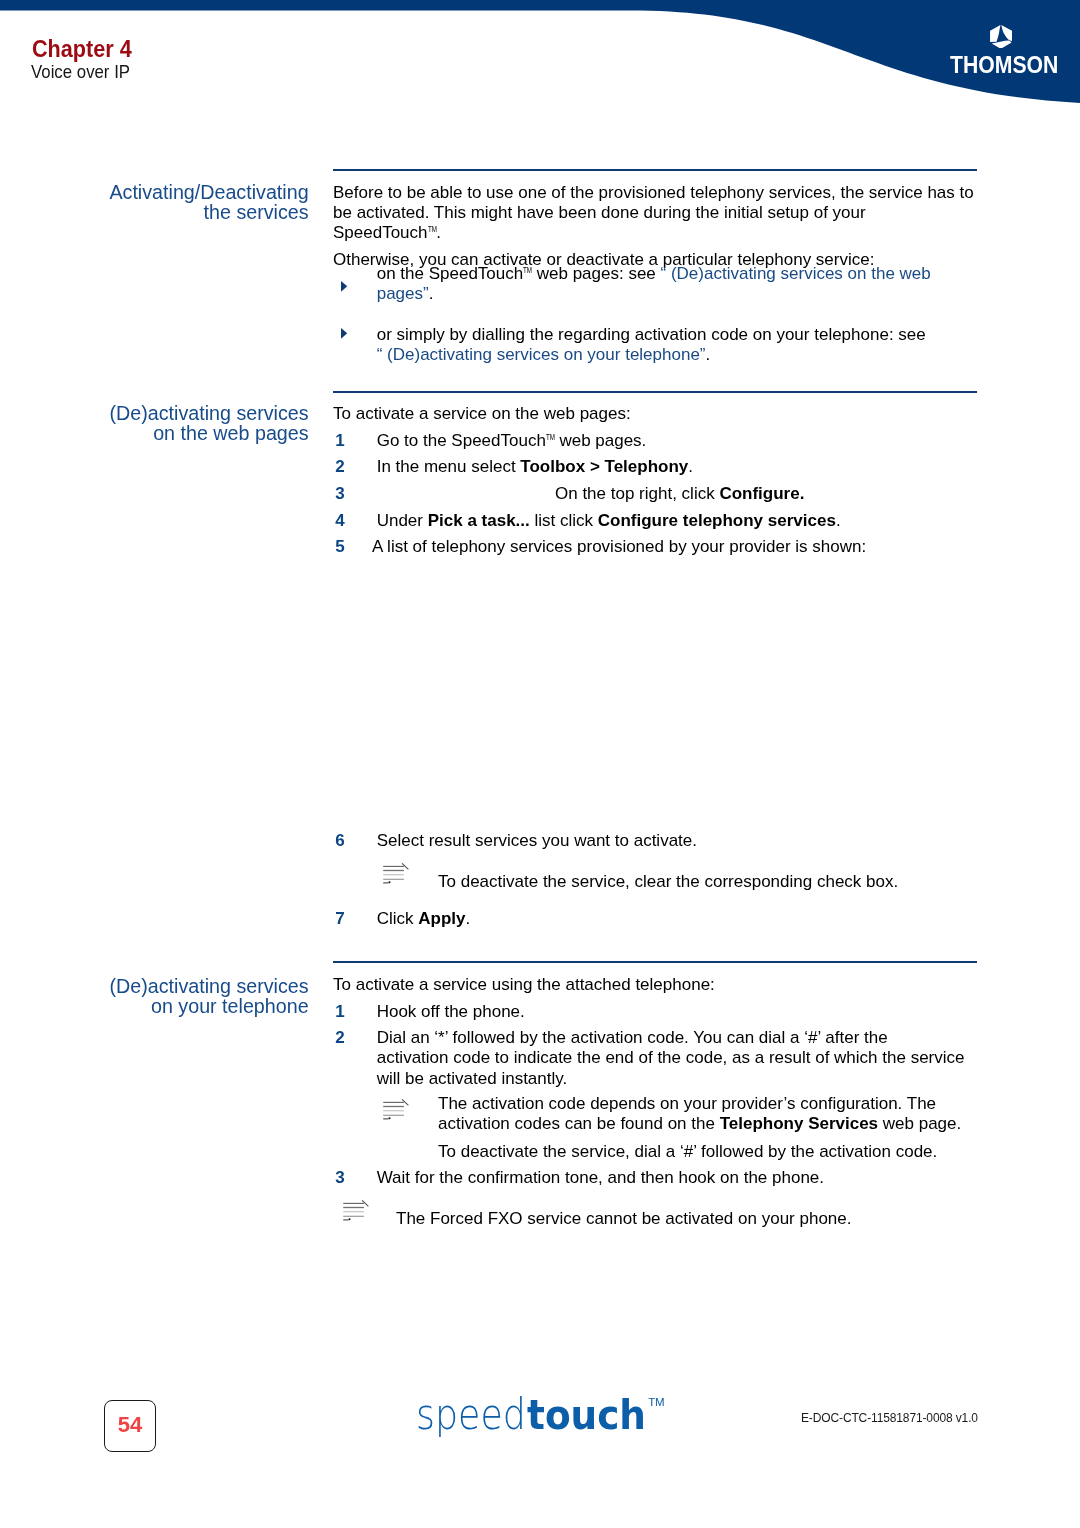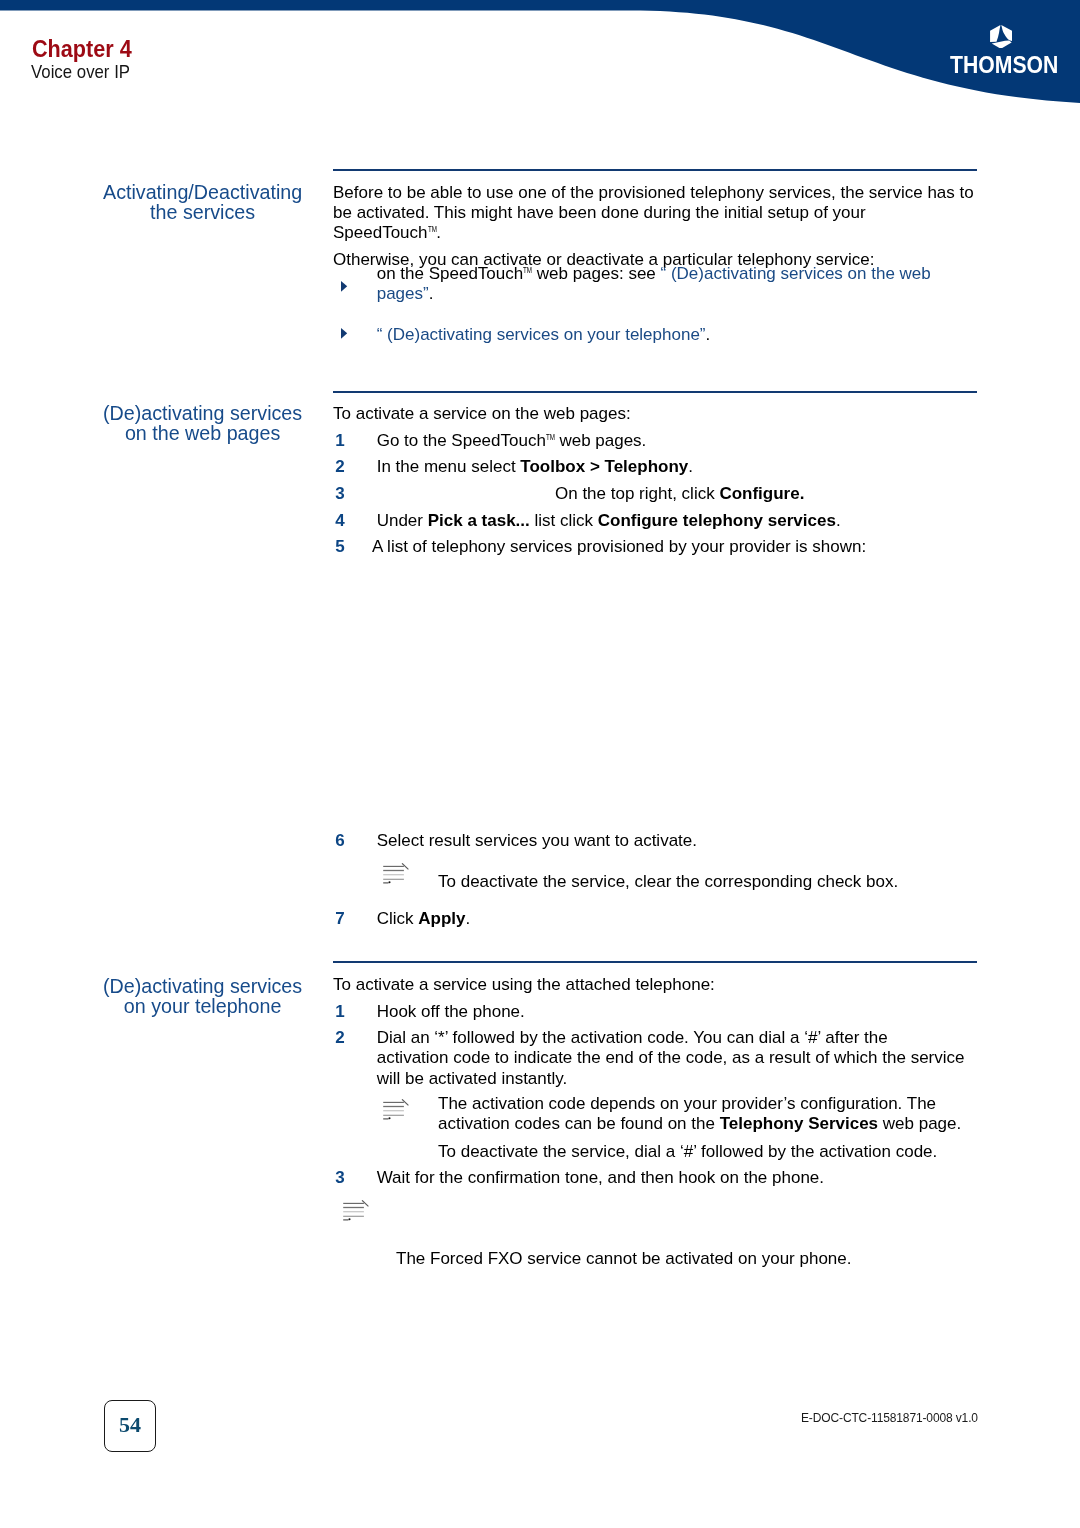--- a/index.html
+++ b/index.html
@@ -17,36 +17,36 @@
            transform:scaleX(.924);transform-origin:0 0;white-space:nowrap;}
 
   .thomson{position:absolute;left:950px;top:23.5px;width:110px;text-align:left;}
   .tmark{display:block;margin:1px 0 0 39.8px;}
   .thomson-word{font-size:24.6px;font-weight:bold;color:#fff;
                 display:block;margin-top:7.5px;line-height:17px;
                 transform:scaleX(.862);transform-origin:0 0;white-space:nowrap;}
 
   
   .rule{position:absolute;background:#123a72;height:2px;left:333px;width:644px;}
-  .sidehead{position:absolute;width:212px;left:96.6px;text-align:center;
+  .sidehead{position:absolute;width:212px;left:96.6px;text-align:right;
             color:#174b8a;font-size:19.7px;line-height:20.3px;white-space:pre-line;}
   .para{position:absolute;left:333px;width:660px;color:#000;
         font-size:17px;line-height:20.35px;white-space:pre-line;}
   .blue{color:#1a4a85;}
   .bold{font-weight:bold;}
 
   .tri{position:absolute;display:block;}
   .stepnum{position:absolute;color:#0c4584;font-weight:bold;font-size:17px;
            line-height:20.35px;}
 
   
   .pagenum{position:absolute;left:104px;top:1400px;width:50px;height:50px;
            border:1.4px solid #1a1a1a;border-radius:8px;}
   .pagenum span{position:absolute;left:0;top:0;width:100%;text-align:center;
-           font-size:22px;font-weight:bold;color:#0c4a6e;line-height:47px;font-family:Liberation Serif, serif;}
+           font-size:22px;font-weight:bold;color:#ef4444;line-height:47px;}
   .stlogo{position:absolute;left:416.3px;top:1378.4px;color:#0d5ea9;
           line-height:48px;white-space:nowrap;font-size:43px;
           font-family:"DejaVu Sans",sans-serif;}
   .stlogo .lt{font-weight:300;display:inline-block;
               transform:scaleX(.846);transform-origin:0 50%;width:110.9px;}
   .stlogo .bd{font-weight:bold;font-size:40px;display:inline-block;
               transform:scaleX(.935);transform-origin:0 50%;width:119px;}
   .stlogo .tm{font-size:11.5px;vertical-align:22.5px;font-weight:normal;letter-spacing:-0.2px;
               margin-left:2px;font-family:"Liberation Sans",sans-serif;}
   .docid{position:absolute;left:801px;top:1410px;font-size:12px;color:#1a1a1a;
@@ -92,21 +92,22 @@
 SpeedTouch</span><span class="tmk">TM</span><span class="">.</span></div>
       <div class="para" style="top: 249.5px; left: 333px; width: 648px;"><span class="">Otherwise, you can activate or deactivate a particular telephony service:</span></div>
       <svg class="tri" viewBox="0 0 7 11" width="7" height="11" style="position: absolute; top: 281px; left: 340.8px;">
         <polygon points="0,0 6.2,5.35 0,10.7" fill="#123a72"></polygon>
       </svg>
       <div class="para" style="top: 264px; left: 376.7px; width: 606px;"><span class="">on the SpeedTouch</span><span class="tmk">TM</span><span class=""> web pages: see </span><span class="blue">“ (De)activating services on the web
 pages”</span><span class="">.</span></div>
       <svg class="tri" viewBox="0 0 7 11" width="7" height="11" style="position: absolute; top: 328px; left: 340.8px;">
         <polygon points="0,0 6.2,5.35 0,10.7" fill="#123a72"></polygon>
       </svg>
-      <div class="para" style="top: 324.8px; left: 376.7px; width: 606px;"><span class="blue">“ (De)activating services on your telephone”</span><span class="">.</span></div>
+      <div class="para" style="top: 324.8px; left: 376.7px; width: 606px;"><span class="">or simply by dialling the regarding activation code on your telephone: see
+</span><span class="blue">“ (De)activating services on your telephone”</span><span class="">.</span></div>
       <div class="rule" style="top: 391.1px;"></div>
       <div class="sidehead" style="top: 403.1px;">(De)activating services
 on the web pages</div>
       <div class="para" style="top: 404.1px; left: 333px; width: 648px;"><span class="">To activate a service on the web pages:</span></div>
       <div class="stepnum" style="top: 430.5px; left: 335.2px;">1</div>
       <div class="para" style="top: 430.5px; left: 376.7px; width: 606px;"><span class="">Go to the SpeedTouch</span><span class="tmk">TM</span><span class=""> web pages.</span></div>
       <div class="stepnum" style="top: 457px; left: 335.2px;">2</div>
       <div class="para" style="top: 457px; left: 376.7px; width: 606px;"><span class="">In the menu select </span><span class="bold">Toolbox &gt; Telephony</span><span class="">.</span></div>
       <div class="stepnum" style="top: 483.9px; left: 335.2px;">3</div>
       <div class="para" style="top: 483.9px; left: 376.7px; width: 606px; text-align: center;"><span class="">On the top right, click </span><span class="bold">Configure.</span></div>
@@ -160,23 +161,24 @@
         <g shape-rendering="geometricPrecision">
           <line x1="0.2" y1="3.4" x2="20.9" y2="3.4" stroke="#6a6a6a" stroke-width="1.15"></line>
           <line x1="0.2" y1="7.5" x2="20.9" y2="7.5" stroke="#727272" stroke-width="1.3"></line>
           <line x1="0.2" y1="11.7" x2="20.9" y2="11.7" stroke="#c8c8c8" stroke-width="1.3"></line>
           <line x1="0.2" y1="16.3" x2="20.9" y2="16.3" stroke="#9a9a9a" stroke-width="1.2"></line>
           <line x1="0.2" y1="19.9" x2="5.5" y2="19.9" stroke="#4d4d4d" stroke-width="1.15"></line>
           <circle cx="6.5" cy="19.3" r="1.05" fill="#161616"></circle>
           <line x1="19.0" y1="0.3" x2="25.4" y2="6.4" stroke="#5a5a5a" stroke-width="1.15"></line>
         </g>
       </svg>
-      <div class="para" style="top: 1209px; left: 396px; width: 588px; margin-top: 40px;"><span class="">The Forced FXO service cannot be activated on your phone.</span></div>
+      <div class="para" style="top: 1209px; left: 396px; width: 588px;"><span class="">The Forced FXO service cannot be activated on your phone.</span></div>
     </div>
 
   <div class="pagenum">
       <span>54</span>
     </div>
 
+  <div class="stlogo"><span class="lt">speed</span><span class="bd">touch</span><span class="tm">TM</span></div>
 
   <div class="docid">E-DOC-CTC-11581871-0008 v1.0</div>
 
 </div>
 
 </body></html>

